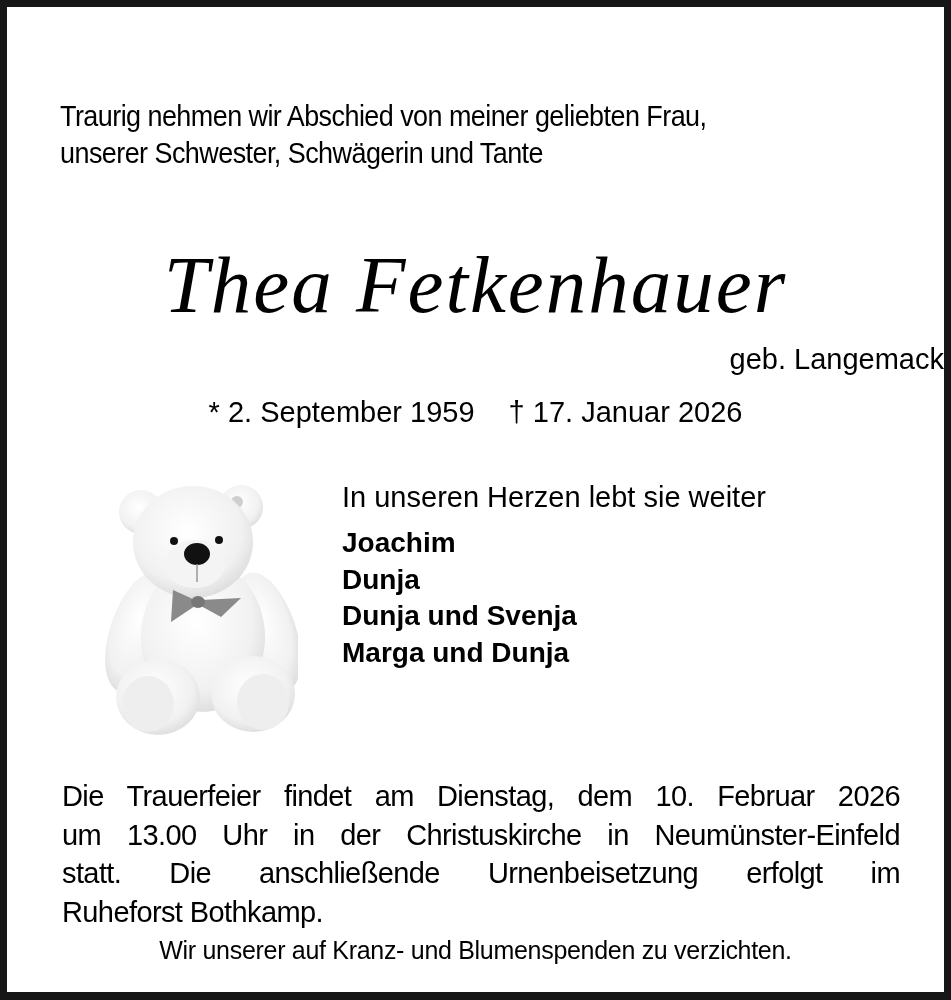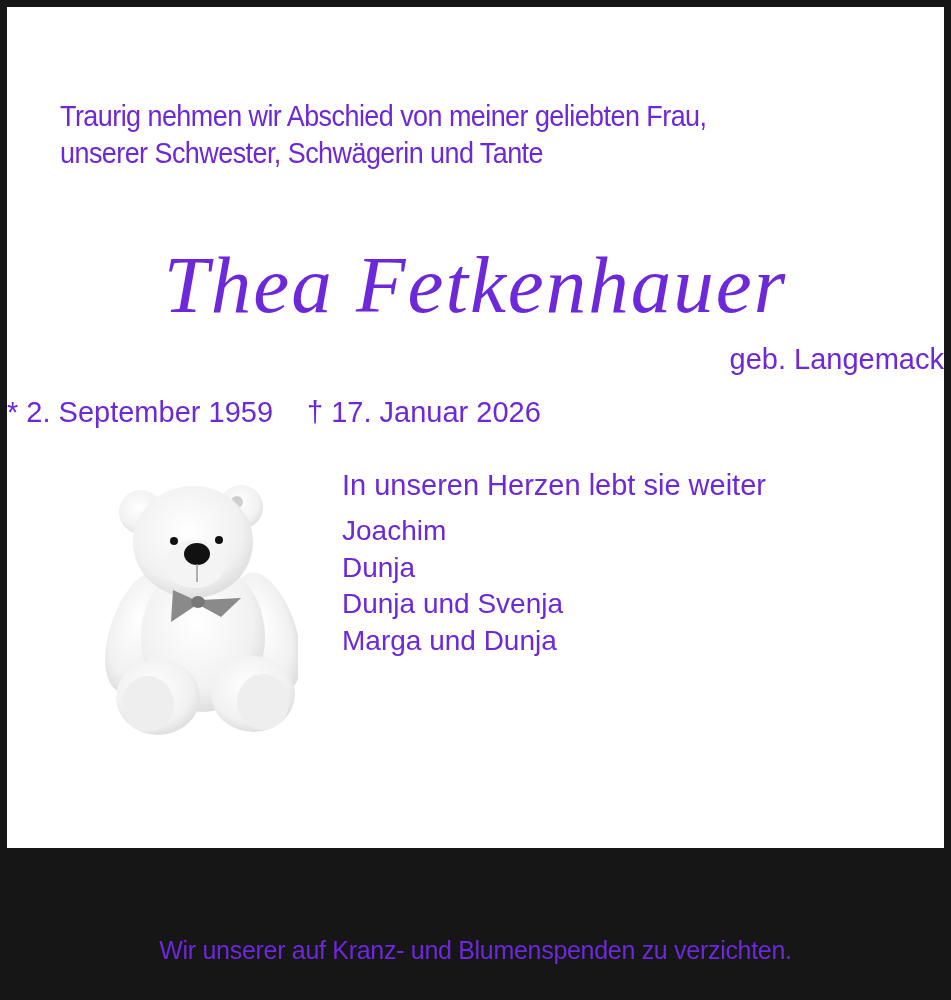--- a/index.html
+++ b/index.html
@@ -1,48 +1,48 @@
 <!DOCTYPE html>
 <html><head>
 <meta charset="utf-8">
 <style>
   html, body { margin: 0; padding: 0; background: #161616; }
   body { width: 951px; height: 1000px; position: relative; overflow: hidden; }
   .frame {
-    position: absolute; left: 7px; top: 7px; width: 937px; height: 841px;
-    background: #ffffff; color: #6d28d9;
+    position: absolute; left: 7px; top: 7px; width: 937px; height: 985px;
+    background: #ffffff; color: #000000;
   }
   .sans { font-family: "Liberation Sans", "DejaVu Sans", sans-serif; }
   .serif { font-family: "Liberation Serif", "DejaVu Serif", serif; }
   .intro {
     position: absolute; left: 53px; top: 91px; width: 860px;
     font-size: 29px; line-height: 37px; letter-spacing: -0.6px;
     transform: scaleX(0.93); transform-origin: left top;
   }
   .name {
     position: absolute; left: 0; top: 228px; width: 937px; text-align: center;
     font-size: 81px; font-style: italic; line-height: 100px; letter-spacing: 2px; font-family: Liberation Serif, serif;
   }
   .maiden {
     position: absolute; left: 0; top: 334px; width: 937px; text-align: right;
     font-size: 29px; line-height: 36px;
   }
   .dates {
-    position: absolute; left: 0; top: 387px; width: 937px; text-align: left;
+    position: absolute; left: 0; top: 387px; width: 937px; text-align: center;
     font-size: 29px; line-height: 36px; white-space: pre;
   }
   .dates .gap { display: inline-block; width: 34px; }
   .bear {
     position: absolute; left: 96px; top: 465px; width: 195px; height: 265px;
   }
   .mourners {
-    position: absolute; left: 335px; top: 458px; width: 560px;
+    position: absolute; left: 335px; top: 470px; width: 560px;
   }
   .mourners .lead { font-size: 29px; line-height: 40px; margin-bottom: 8px; }
-  .mourners .names { font-size: 28px; font-weight: normal; line-height: 36.5px; }
+  .mourners .names { font-size: 28px; font-weight: bold; line-height: 36.5px; }
   .service {
     position: absolute; left: 55px; top: 770px; width: 838px;
     font-size: 29px; line-height: 38.5px; text-align: justify; letter-spacing: -0.6px;
   }
   .service span { display: block; }
   .service .jl { text-align-last: justify; }
   .request {
     position: absolute; left: 0; top: 927px; width: 937px; text-align: center;
     font-size: 25px; line-height: 32px; letter-spacing: -0.3px;
   }
@@ -106,16 +106,22 @@
   <div class="mourners sans">
     <div class="lead">In unseren Herzen lebt sie weiter</div>
     <div class="names">
       <div>Joachim</div>
       <div>Dunja</div>
       <div>Dunja und Svenja</div>
       <div>Marga und Dunja</div>
     </div>
   </div>
 
+  <div class="service sans">
+    <span class="jl">Die Trauerfeier findet am Dienstag, dem 10. Februar 2026</span>
+    <span class="jl">um 13.00 Uhr in der Christuskirche in Neumünster-Einfeld</span>
+    <span class="jl">statt. Die anschließende Urnenbeisetzung erfolgt im</span>
+    <span>Ruheforst Bothkamp.</span>
+  </div>
 
   <div class="request sans">Wir unserer auf Kranz- und Blumenspenden zu verzichten.</div>
 
 </div>
 
 </body></html>

